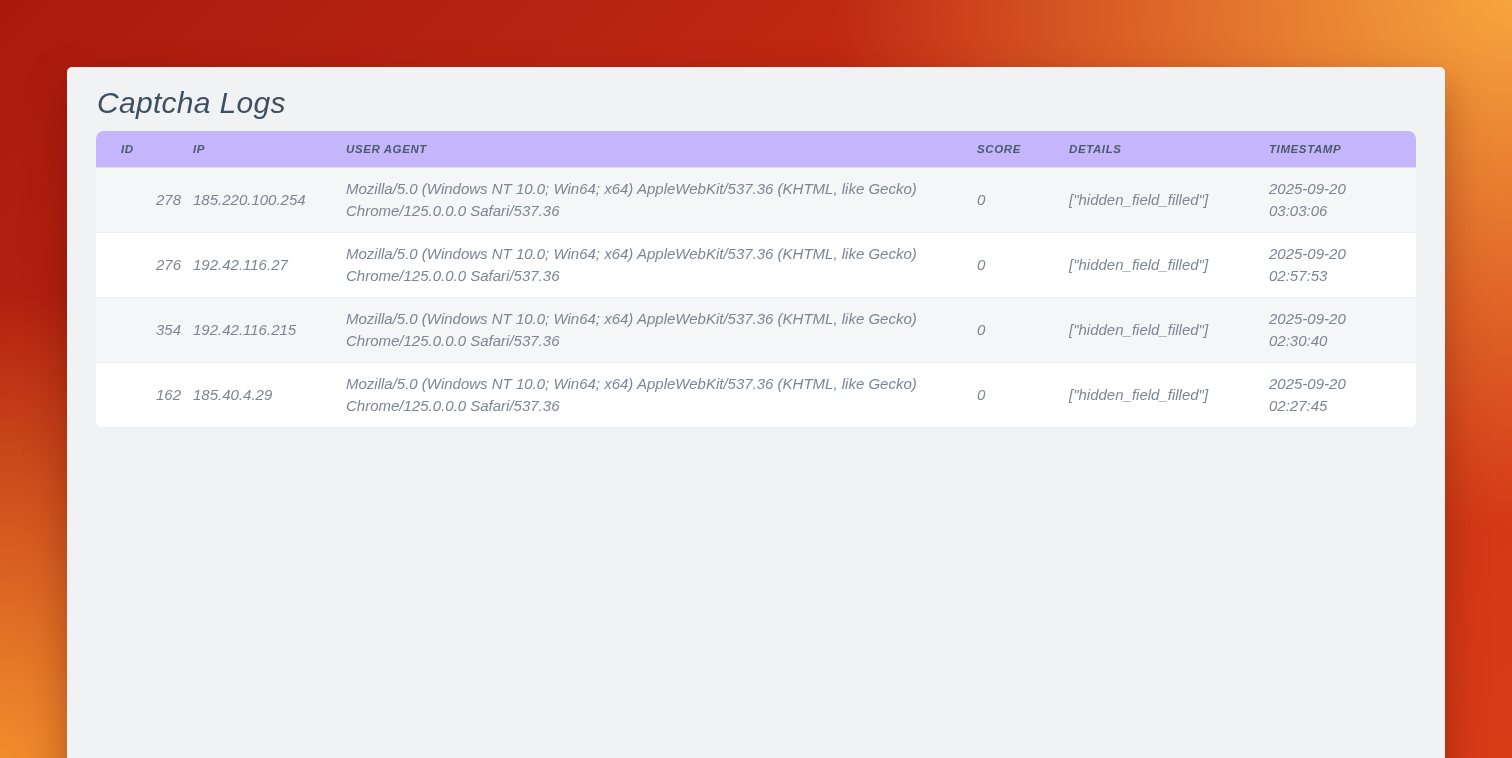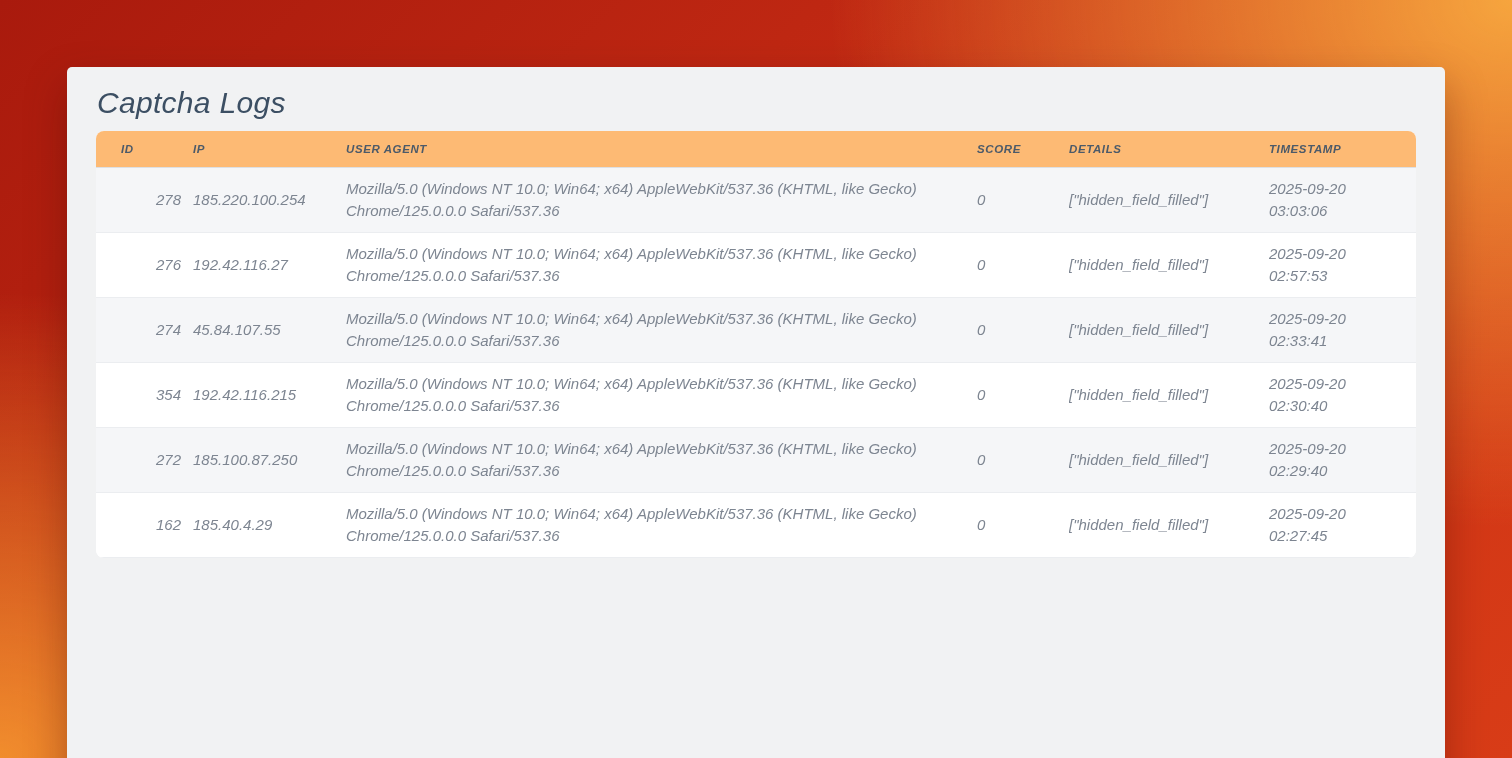--- a/index.html
+++ b/index.html
@@ -39,21 +39,21 @@
   table {
     width: 100%;
     border-collapse: separate;
     border-spacing: 0;
     table-layout: fixed;
   }
   thead th {
     height: 36px;
     text-align: left;
     vertical-align: middle;
-    background: #fdba74;
+    background: #c4b5fd;
     border-bottom: 1px solid #dde0e4;
     font-size: 11.5px;
     font-weight: bold;
     letter-spacing: 0.6px;
     color: #4c5a69;
     padding: 0 12px 0 0;
   }
   thead th:first-child { padding-left: 25px; }
   tbody td {
     height: 64px;
@@ -112,47 +112,27 @@
             <td>276</td>
             <td>192.42.116.27</td>
             <td>Mozilla/5.0 (Windows NT 10.0; Win64; x64) AppleWebKit/537.36 (KHTML, like Gecko) Chrome/125.0.0.0 Safari/537.36</td>
             <td>0</td>
             <td>["hidden_field_filled"]</td>
             <td>
               <div class="ts">2025-09-20 02:57:53</div>
             </td>
           </tr>
           <tr>
-            <td>274</td>
-            <td>45.84.107.55</td>
-            <td>Mozilla/5.0 (Windows NT 10.0; Win64; x64) AppleWebKit/537.36 (KHTML, like Gecko) Chrome/125.0.0.0 Safari/537.36</td>
-            <td>0</td>
-            <td>["hidden_field_filled"]</td>
-            <td>
-              <div class="ts">2025-09-20 02:33:41</div>
-            </td>
-          </tr>
-          <tr>
             <td>354</td>
             <td>192.42.116.215</td>
             <td>Mozilla/5.0 (Windows NT 10.0; Win64; x64) AppleWebKit/537.36 (KHTML, like Gecko) Chrome/125.0.0.0 Safari/537.36</td>
             <td>0</td>
             <td>["hidden_field_filled"]</td>
             <td>
               <div class="ts">2025-09-20 02:30:40</div>
-            </td>
-          </tr>
-          <tr>
-            <td>272</td>
-            <td>185.100.87.250</td>
-            <td>Mozilla/5.0 (Windows NT 10.0; Win64; x64) AppleWebKit/537.36 (KHTML, like Gecko) Chrome/125.0.0.0 Safari/537.36</td>
-            <td>0</td>
-            <td>["hidden_field_filled"]</td>
-            <td>
-              <div class="ts">2025-09-20 02:29:40</div>
             </td>
           </tr>
           <tr>
             <td>162</td>
             <td>185.40.4.29</td>
             <td>Mozilla/5.0 (Windows NT 10.0; Win64; x64) AppleWebKit/537.36 (KHTML, like Gecko) Chrome/125.0.0.0 Safari/537.36</td>
             <td>0</td>
             <td>["hidden_field_filled"]</td>
             <td>
               <div class="ts">2025-09-20 02:27:45</div>

